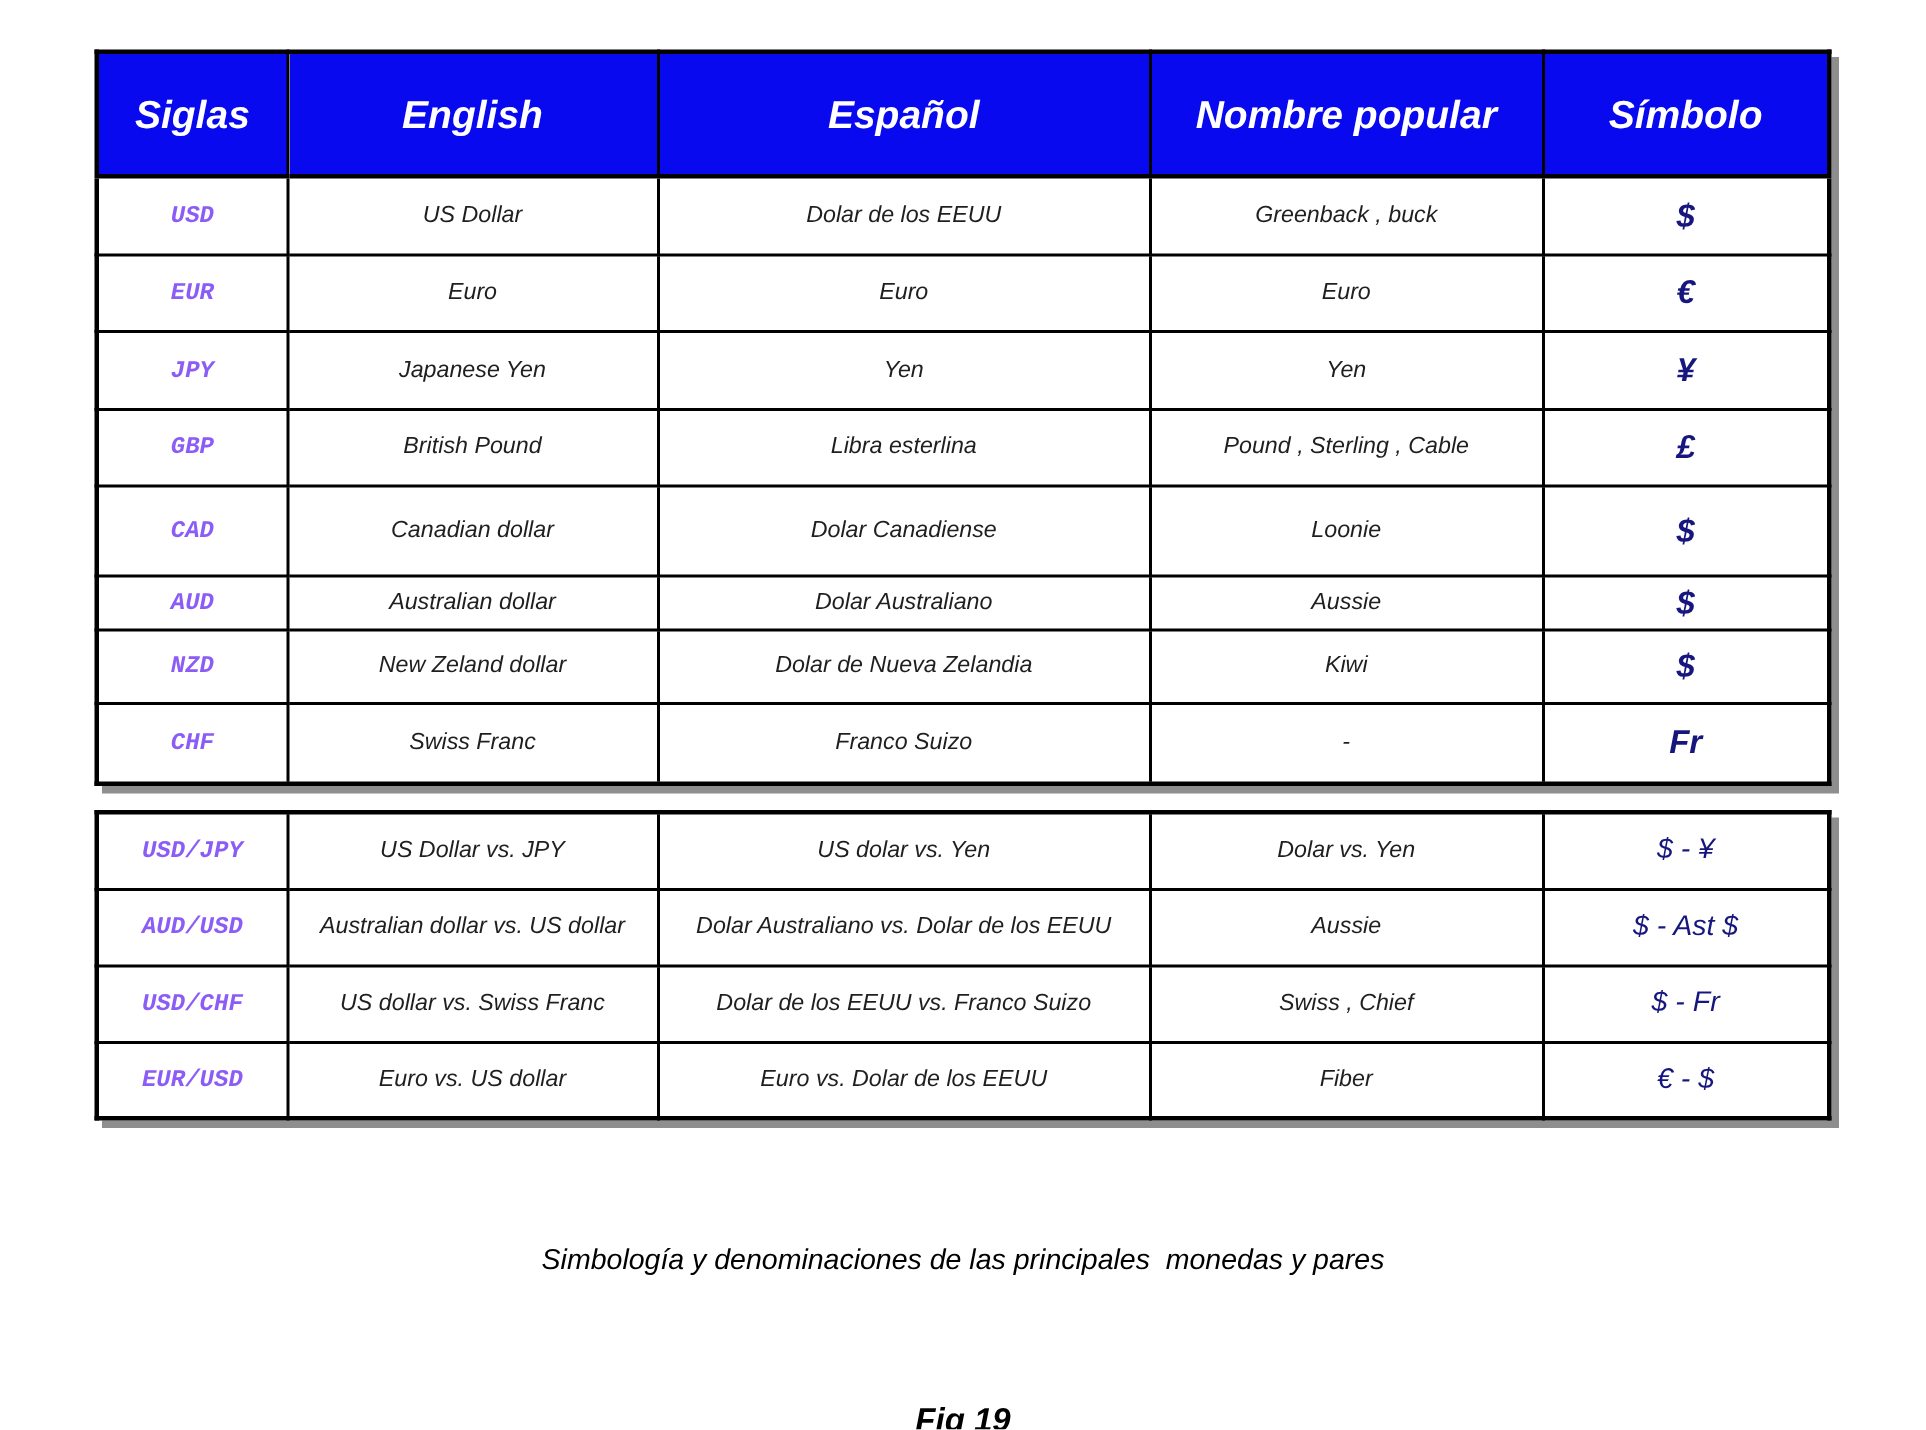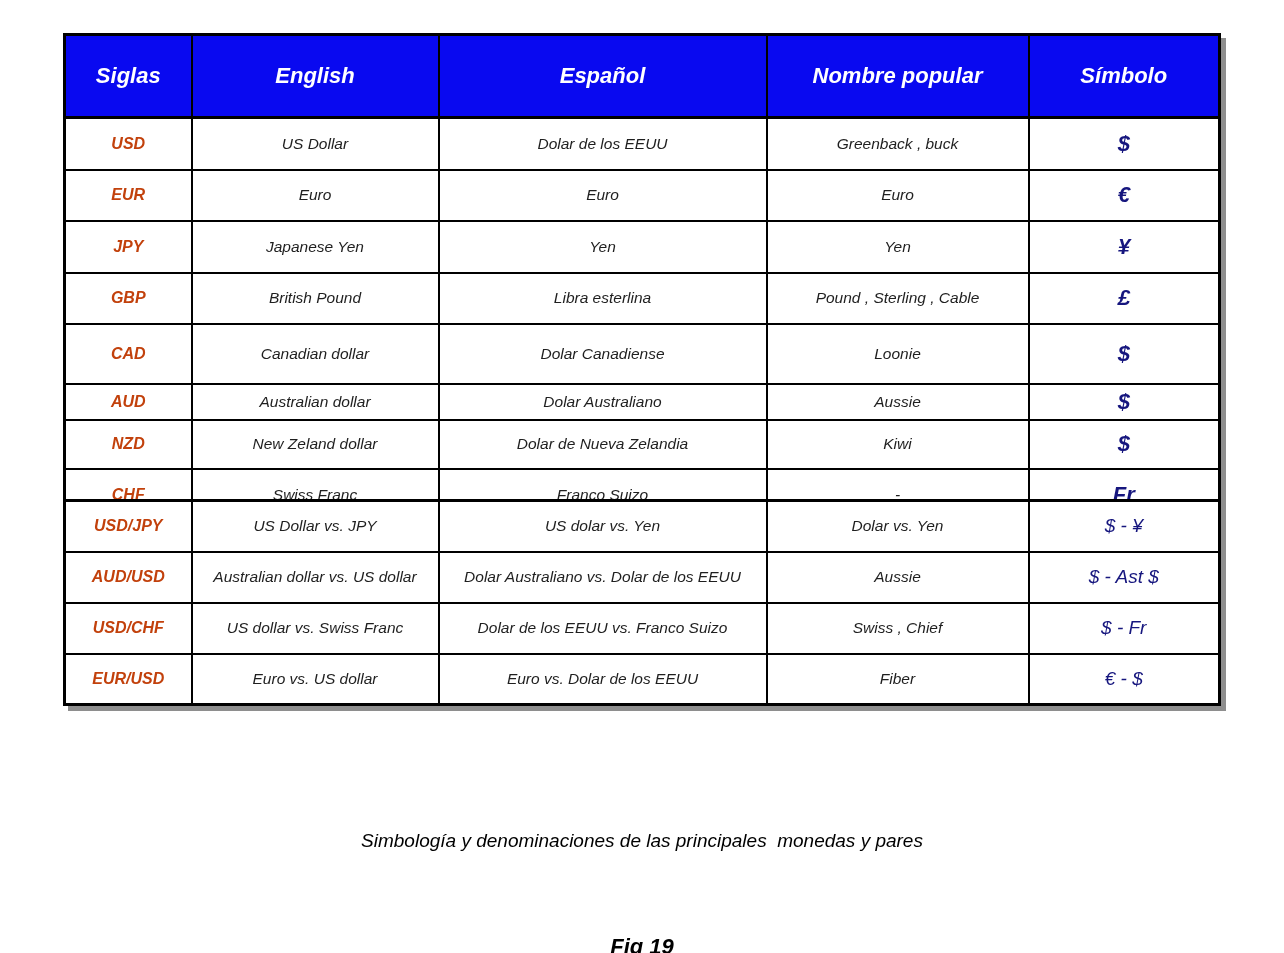--- a/index.html
+++ b/index.html
@@ -6,34 +6,34 @@
   body{width:1284px;height:953px;font-family:"Liberation Sans",sans-serif;}
   .sheet{position:relative;width:1284px;height:953px;background:#ffffff;overflow:hidden;}
 
   table.tbl{
     position:absolute;left:63px;width:1155px;
     border-collapse:collapse;table-layout:fixed;background:#ffffff;
     border:3px solid #000000;
     box-shadow:5px 5px 0 #8e8e8e;
   }
   .tbl1{top:33px;}
-  .tbl2{top:499px;}
+  .tbl2{top:540px;}
 
   .tbl th,.tbl td{
     border:2px solid #000000;
     text-align:center;vertical-align:middle;
     font-style:italic;overflow:hidden;
     padding:0 4px;
   }
   .tbl th{
     background:#0909f0;color:#ffffff;
-    font-weight:bold;font-size:22px;
+    font-weight:bold;font-size:26px;
     height:80px;border-bottom:3px solid #000000;
   }
-  td.sig{color:#c2410c;font-weight:bold;font-size:16px;}
+  td.sig{color:#8b5cf6;font-weight:bold;font-size:16px;font-family:Liberation Mono, monospace;}
   td.txt{color:#1f1f1f;font-size:15.5px;font-weight:normal;}
   td.sym{color:#16167e;font-weight:bold;font-size:22px;}
   td.sym2{color:#16167e;font-weight:normal;font-size:19px;}
 
   .tbl1 tbody tr:nth-child(1){height:52px;}
   .tbl1 tbody tr:nth-child(2){height:51px;padding-left:44px;}
   .tbl1 tbody tr:nth-child(3){height:52px;}
   .tbl1 tbody tr:nth-child(4){height:51px;}
   .tbl1 tbody tr:nth-child(5){height:60px;}
   .tbl1 tbody tr:nth-child(6){height:36px;}

